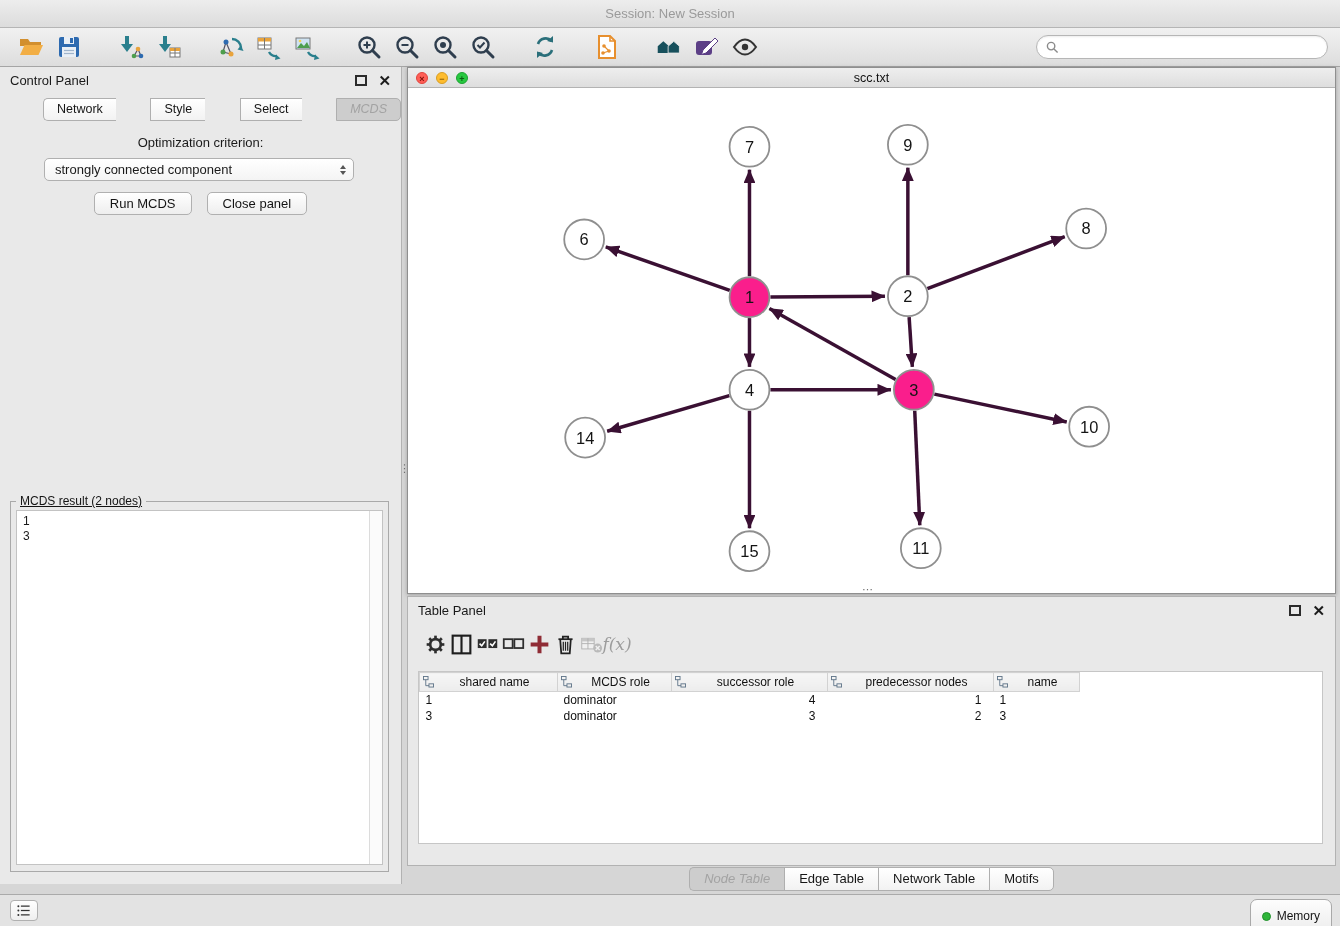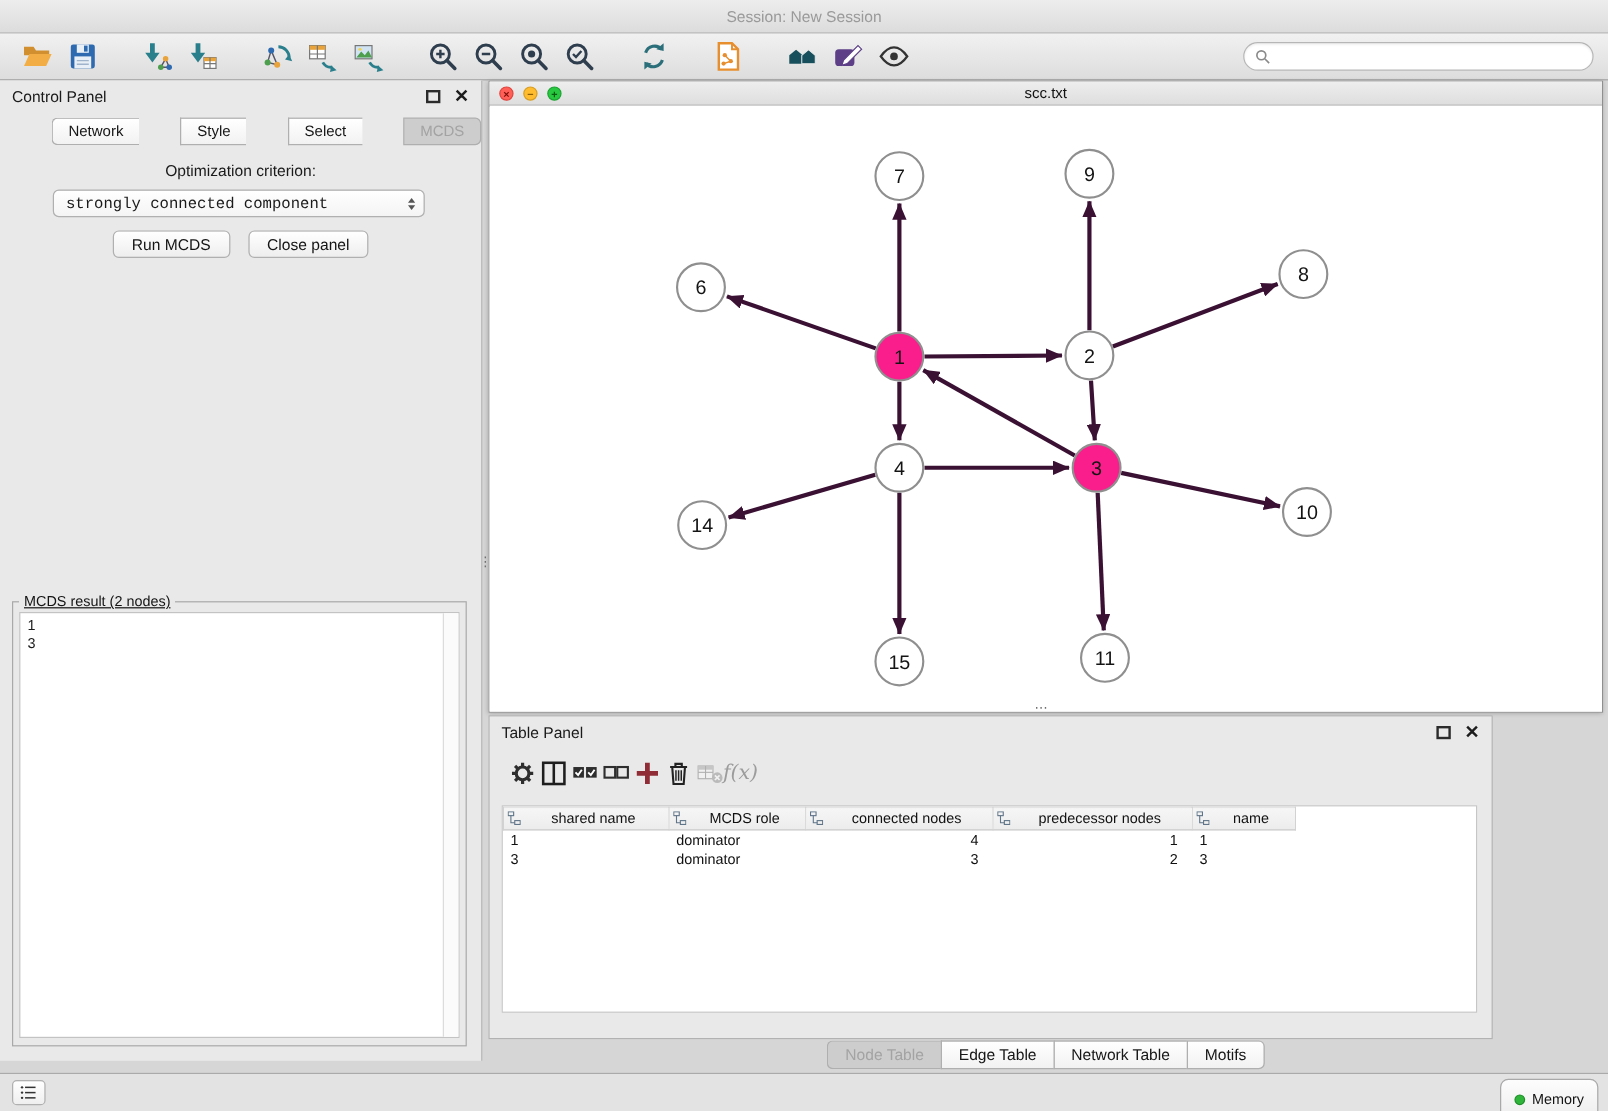--- a/index.html
+++ b/index.html
@@ -51,28 +51,28 @@
   .float-btn { width:12px; height:11px; border:2px solid #2b2b2b; background:transparent; margin-right:11px; }
   .close-btn { font-size:15px; font-weight:bold; color:#1c1c1c; line-height:1; }
   .cp-tabs { position:absolute; top:31px; left:0; right:0; display:flex; justify-content:space-between;margin-left:43px; }
   .seg-tab {
     font-size:12.5px; padding:3px 13px 4px;
     background:linear-gradient(#ffffff,#f2f2f2);
     border:1px solid #afafaf; border-right:none; color:#161616;
   }
   .seg-tab:first-child { border-radius:5px 0 0 5px; }
   .seg-tab:last-child { border-right:1px solid #afafaf; border-radius:0 5px 5px 0; }
-  .seg-tab.active { background:#cdcdcd; color:#a3a3a3; }
+  .seg-tab.active { background:#cdcdcd; color:#a3a3a3;font-style:italic; }
   .opt-label { position:absolute; top:68px; left:0; right:0; text-align:center; font-size:13px; }
   .select-box {
     position:absolute; top:91px; left:44px; width:310px; height:23px;
     background:linear-gradient(#ffffff,#f4f4f4); border:1px solid #b0b0b0; border-radius:5px;
     display:flex; align-items:center; font-size:13px; padding:0 7px 0 10px;
   }
-  .select-box .val { flex:1;font-family:Liberation Mono, monospace; }
+  .select-box .val { flex:1; }
   .stepper { display:flex; flex-direction:column; align-items:center; }
   .tri-up { width:0; height:0; border-left:3.5px solid transparent; border-right:3.5px solid transparent; border-bottom:4.5px solid #555; margin-bottom:2px; }
   .tri-down { width:0; height:0; border-left:3.5px solid transparent; border-right:3.5px solid transparent; border-top:4.5px solid #555; }
   .btn-row { position:absolute; top:125px; left:0; right:0; display:flex; justify-content:center; gap:15px; }
   .mac-btn {
     background:linear-gradient(#ffffff,#eeeeee);
     border:1px solid #b0b0b0; border-radius:5px;
     height:23px; padding:0 15px; font-size:13px; color:#141414;
   }
   .result-box {
@@ -100,21 +100,21 @@
   .light.green { background:#28c840; border:1px solid #1da333; color:#0a5d13; }
   .net-content { position:absolute; left:0; right:0; top:21px; bottom:0; background:#fff; }
   svg.graph { width:100%; height:100%; display:block; }
   svg.graph text { font-size:16.5px; fill:#141414; }
 
   .vgrip { position:absolute; left:399px; top:462px; font-size:11px; color:#6f6f6f; }
   .hgrip { position:absolute; left:862px; top:583px; font-size:11px; color:#6f6f6f; }
 
   
   .table-panel {
-    position:absolute; left:407px; top:596px; width:837px; height:270px;
+    position:absolute; left:407px; top:596px; width:929px; height:270px;
     background:#e9e9e9; border:1px solid #b2b2b2;
   }
   .tp-toolbar { position:absolute; top:34px; left:14px; display:flex; align-items:center; }
   .tp-btn { width:26px; height:26px; display:flex; align-items:center; justify-content:center; }
   .tp-btn svg { width:23px; height:23px; }
   .fx { font-family:"DejaVu Serif", serif; font-style:italic; font-size:17px; color:#9c9c9c; }
   .tp-table-wrap {
     position:absolute; left:10px; right:12px; top:74px; bottom:21px;
     background:#fff; border:1px solid #c6c6c6; overflow:hidden;
   }
@@ -527,21 +527,21 @@
                 </svg></span><span>shared name</span></th>
             <th class="c1"><span class="hicon"><svg viewBox="0 0 12 13" width="11" height="12">
                   <rect x="0.5" y="0.5" width="5" height="3.5" fill="none" stroke="#5f7488"></rect>
                   <rect x="6.5" y="8.5" width="5" height="3.5" fill="none" stroke="#5f7488"></rect>
                   <path d="M3 4v6.5h3.5" fill="none" stroke="#5f7488"></path>
                 </svg></span><span>MCDS role</span></th>
             <th class="c2"><span class="hicon"><svg viewBox="0 0 12 13" width="11" height="12">
                   <rect x="0.5" y="0.5" width="5" height="3.5" fill="none" stroke="#5f7488"></rect>
                   <rect x="6.5" y="8.5" width="5" height="3.5" fill="none" stroke="#5f7488"></rect>
                   <path d="M3 4v6.5h3.5" fill="none" stroke="#5f7488"></path>
-                </svg></span><span>connected nodes</span></th>
+                </svg></span><span>successor role</span></th>
             <th class="c3"><span class="hicon"><svg viewBox="0 0 12 13" width="11" height="12">
                   <rect x="0.5" y="0.5" width="5" height="3.5" fill="none" stroke="#5f7488"></rect>
                   <rect x="6.5" y="8.5" width="5" height="3.5" fill="none" stroke="#5f7488"></rect>
                   <path d="M3 4v6.5h3.5" fill="none" stroke="#5f7488"></path>
                 </svg></span><span>predecessor nodes</span></th>
             <th class="c4"><span class="hicon"><svg viewBox="0 0 12 13" width="11" height="12">
                   <rect x="0.5" y="0.5" width="5" height="3.5" fill="none" stroke="#5f7488"></rect>
                   <rect x="6.5" y="8.5" width="5" height="3.5" fill="none" stroke="#5f7488"></rect>
                   <path d="M3 4v6.5h3.5" fill="none" stroke="#5f7488"></path>
                 </svg></span><span>name</span></th>

